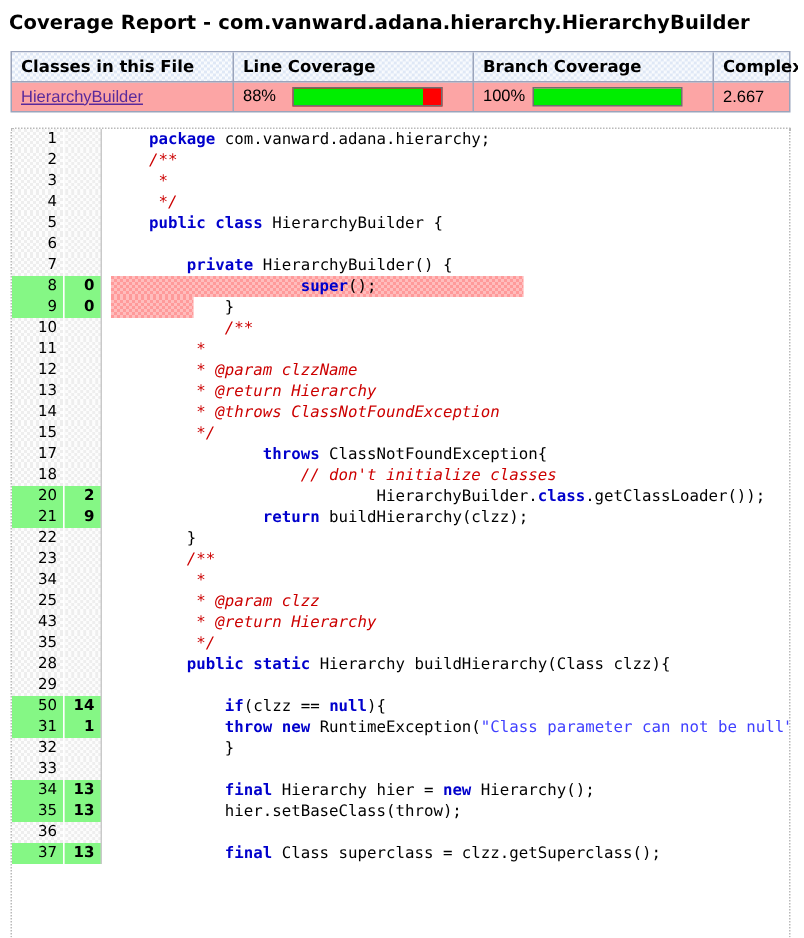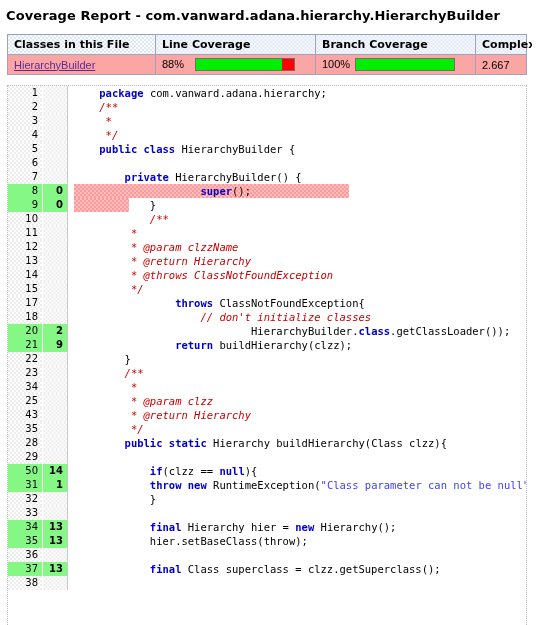--- a/index.html
+++ b/index.html
@@ -377,22 +377,17 @@
           <tr class="">
             <td class="ln">36</td>
             <td class="hits"></td>
             <td class="code">&nbsp;</td>
           </tr>
           <tr class="covered">
             <td class="ln">37</td>
             <td class="hits">13</td>
             <td class="code">            <span class="kw">final</span> Class superclass = clzz.getSuperclass();</td>
           </tr>
-          <tr class="">
-            <td class="ln">38</td>
-            <td class="hits"></td>
-            <td class="code">&nbsp;</td>
-          </tr>
         </tbody>
     </table>
   </div>
 
 </div>
 
 </body></html>

